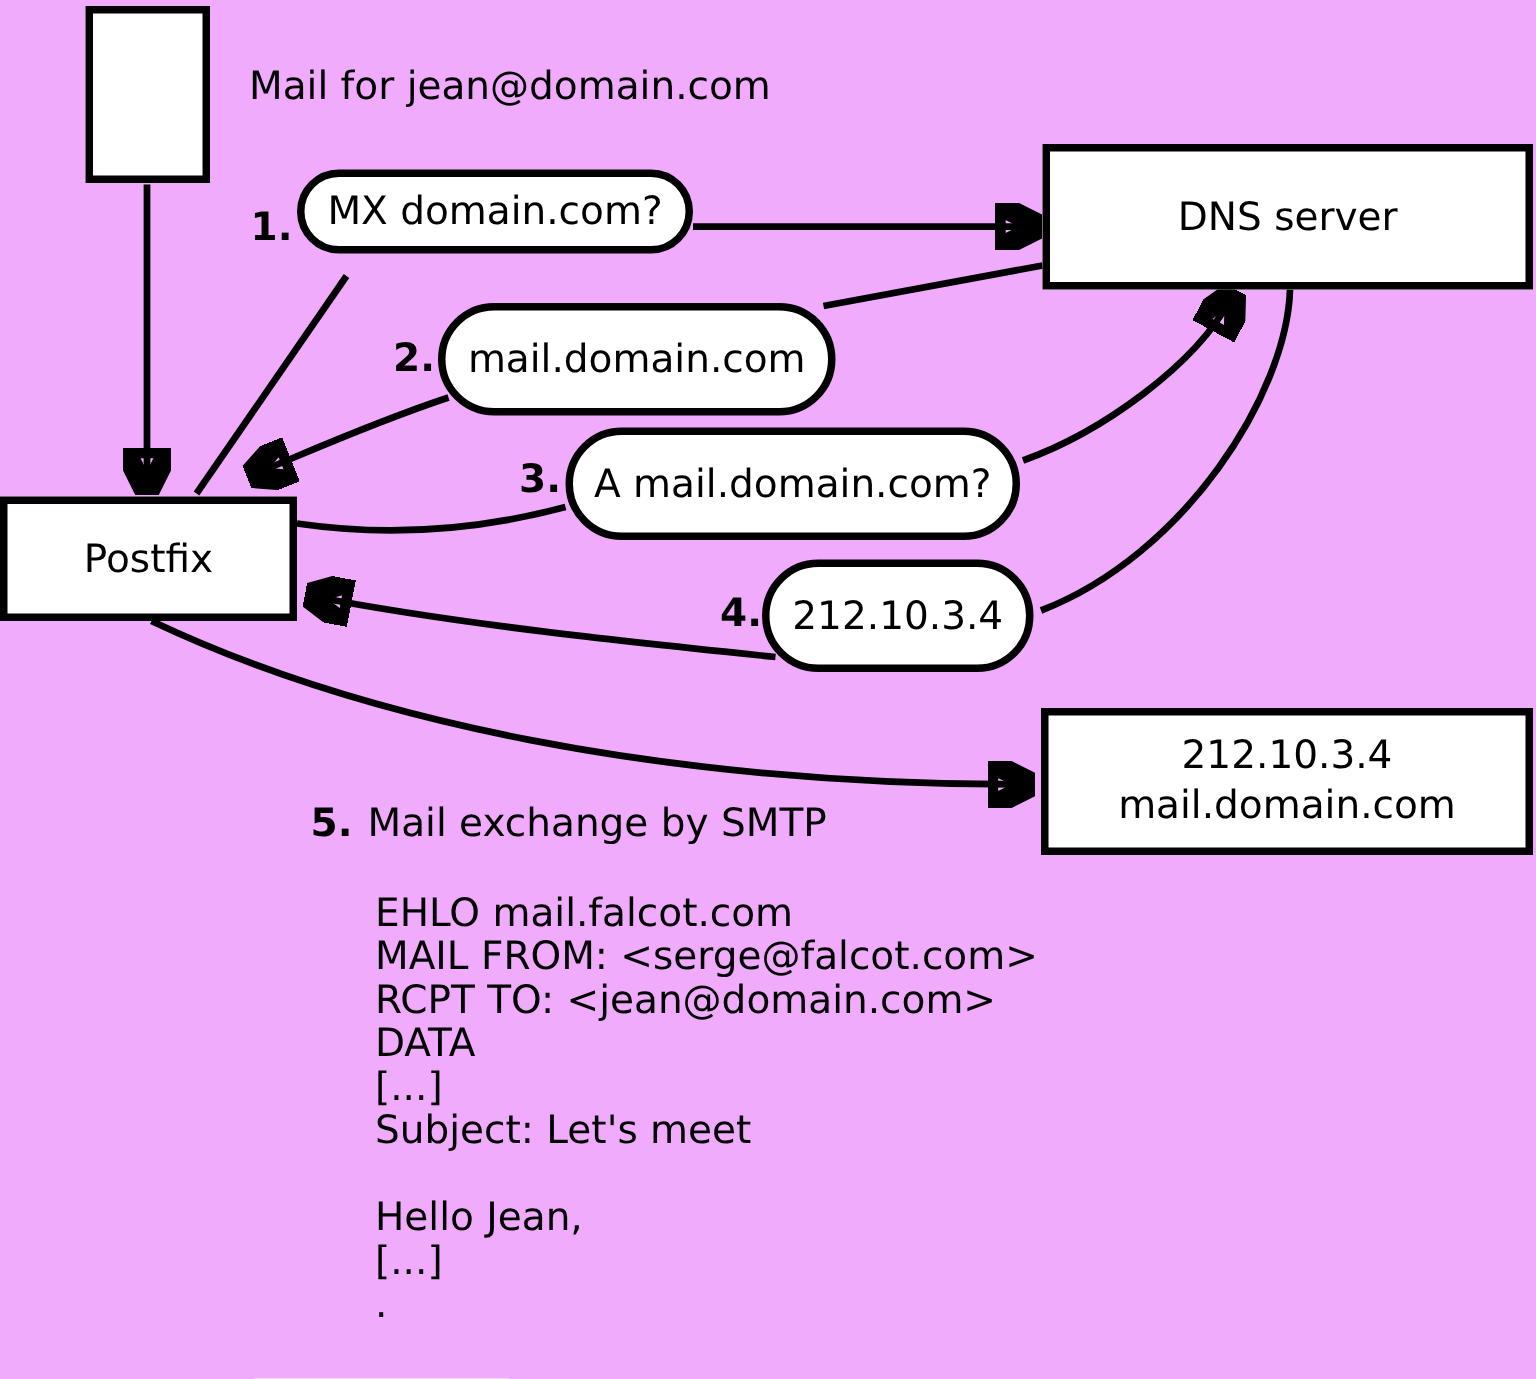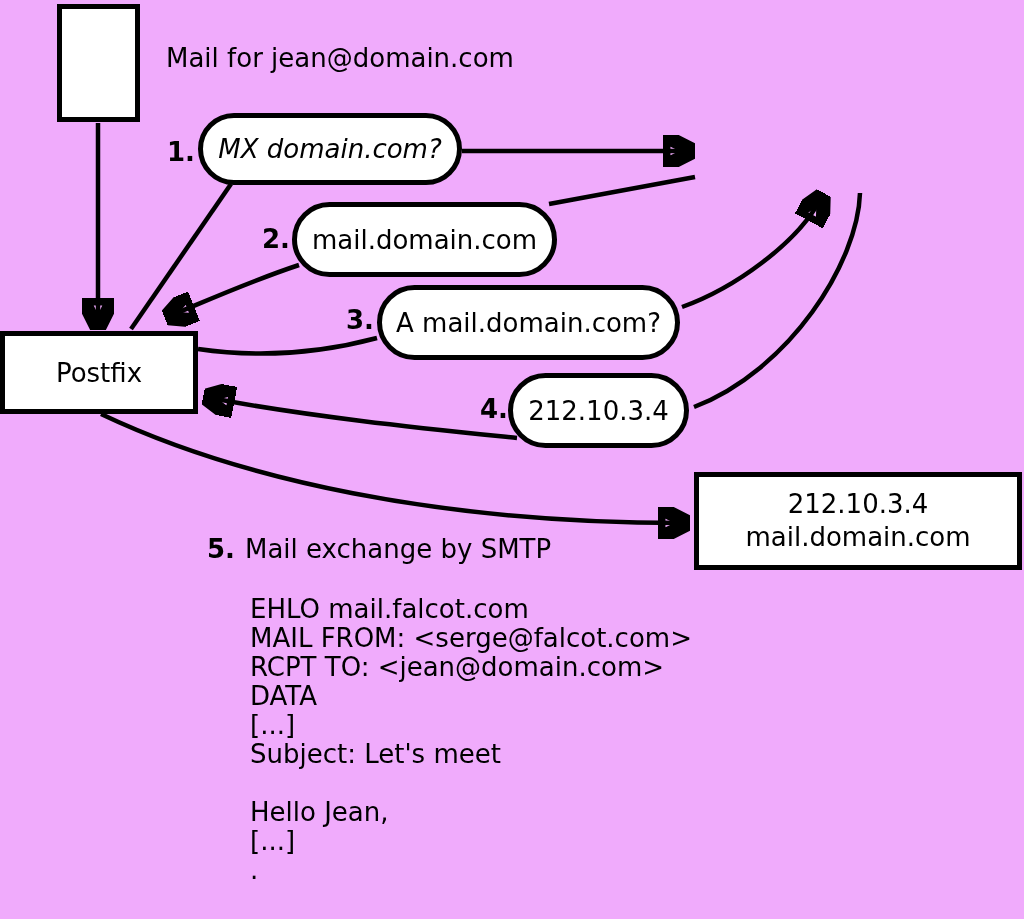--- a/index.html
+++ b/index.html
@@ -90,27 +90,30 @@
   </svg>
 
   <div class="node" style="left:57px; top:4px; width:83px; height:118px;"></div>
 
   <div class="freelabel" style="left:166px; top:42px;">Mail for jean@domain.com</div>
 
   <div class="node" style="left:0px; top:331px; width:198px; height:83px;align-items:center;">
     <span>Postfix</span>
   </div>
 
+  <div class="node" style="left:695px; top:96px; width:327px; height:97px;">
+    <span>DNS server</span>
+  </div>
 
   <div class="node mx-box" style="left:694px; top:472px; width:328px; height:98px;">
     <div>212.10.3.4</div>
     <div>mail.domain.com</div>
   </div>
 
-  <div class="node bubble" style="left:198px; top:113px; width:264px; height:72px;font-style:italic;">
+  <div class="node bubble" style="left:198px; top:113px; width:264px; height:56px;">
     <span>MX domain.com?</span>
   </div>
 
   <div class="node bubble" style="left:292px; top:202px; width:265px; height:75px;">
     <span>mail.domain.com</span>
   </div>
 
   <div class="node bubble" style="left:377px; top:285px; width:303px; height:75px;">
     <span>A mail.domain.com?</span>
   </div>

